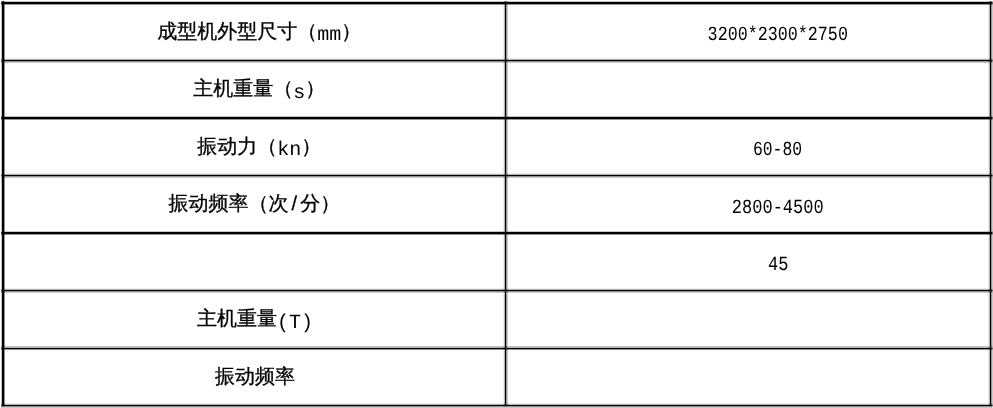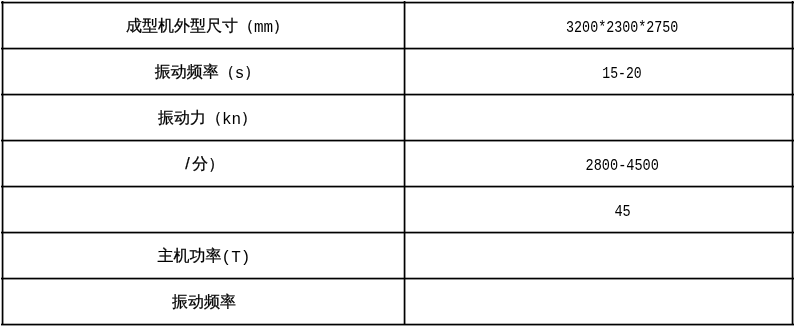--- a/index.html
+++ b/index.html
@@ -65,57 +65,58 @@
         <span class="lat">mm</span>
         <span class="zh tail-full">）</span>
       </div>
     <div class="cell value-cell">
         <span class="val sx0">3200*2300*2750</span>
       </div>
   </div>
 
   <div class="row" style="top:48px">
     <div class="cell label-cell">
-        <span class="zh">振动频率（</span>
+        <span class="zh">主机重量（</span>
         <span class="lat">s</span>
         <span class="zh tail-full">）</span>
-      </div>
-    <div class="cell value-cell">
-        <span class="val sx1">15-20</span>
       </div>
   </div>
 
   <div class="row" style="top:94px">
     <div class="cell label-cell">
         <span class="zh">振动力（</span>
         <span class="lat">kn</span>
         <span class="zh tail-full">）</span>
       </div>
+    <div class="cell value-cell">
+        <span class="val sx2">60-80</span>
+      </div>
   </div>
 
   <div class="row" style="top:140px">
     <div class="cell label-cell">
+        <span class="zh nudge-l">振动频率（次</span>
         <span class="zh slash nudge-l">/</span>
         <span class="zh nudge-l">分</span>
         <span class="zh tail-full nudge-l">）</span>
       </div>
     <div class="cell value-cell">
         <span class="val sx3">2800-4500</span>
       </div>
   </div>
 
   <div class="row" style="top:186px">
     <div class="cell value-cell">
         <span class="val sx4">45</span>
       </div>
   </div>
 
   <div class="row" style="top:232px">
     <div class="cell label-cell">
-        <span class="zh">主机功率</span>
+        <span class="zh">主机重量</span>
         <span class="lat">(T)</span>
         <span class="zh tail-half"></span>
       </div>
   </div>
 
   <div class="row" style="top:278px">
     <div class="cell label-cell">
         <span class="zh">振动频率</span>
         <span class="lat"></span>
         <span class="zh tail-half"></span>

